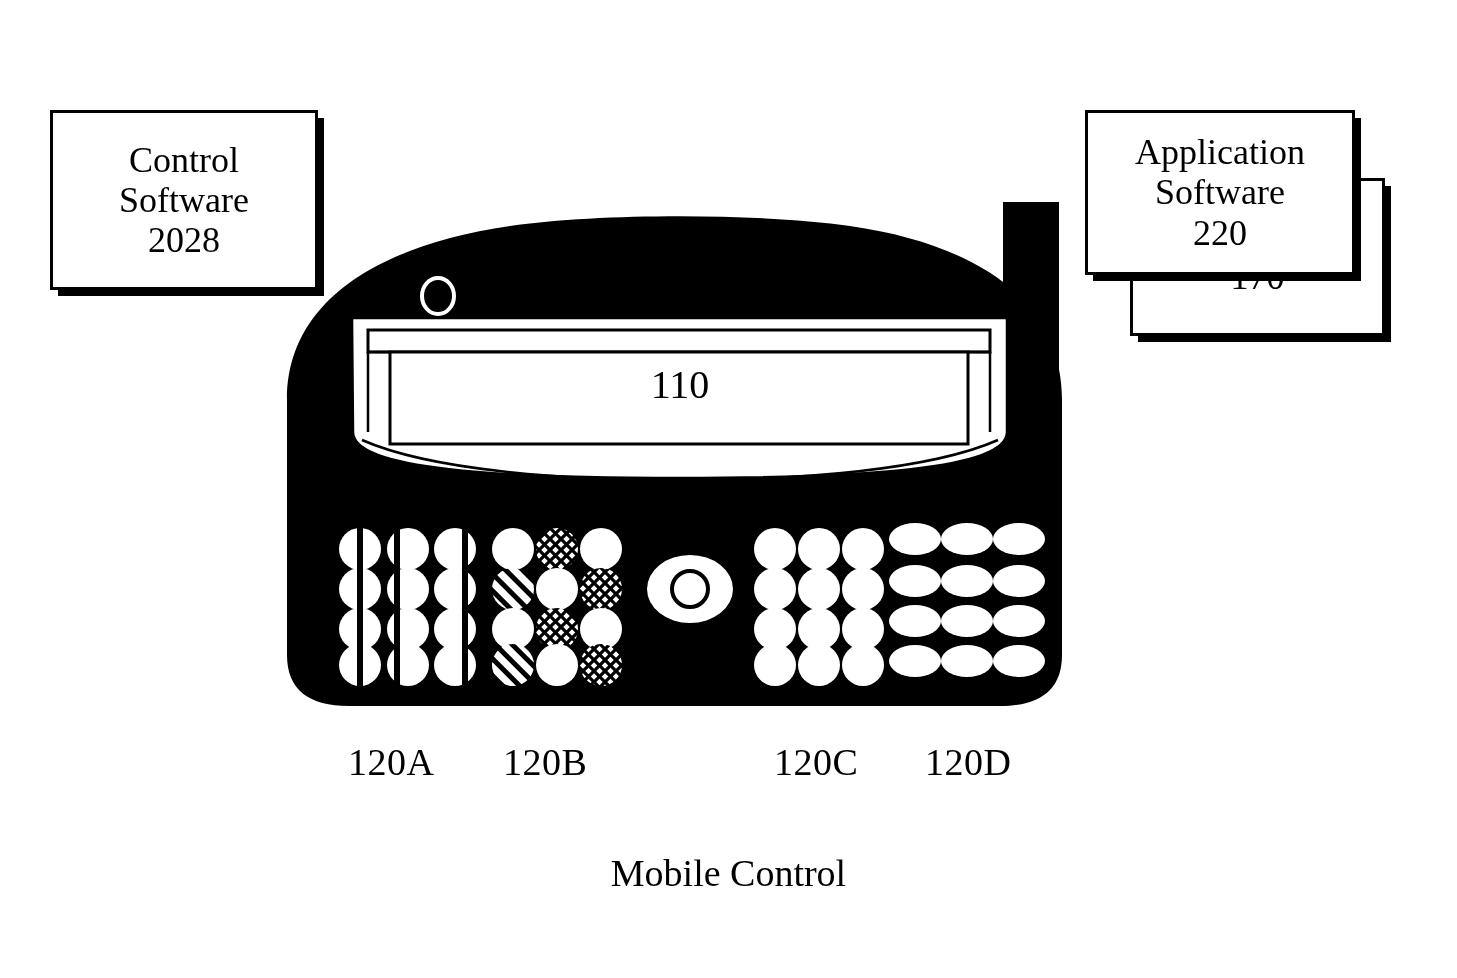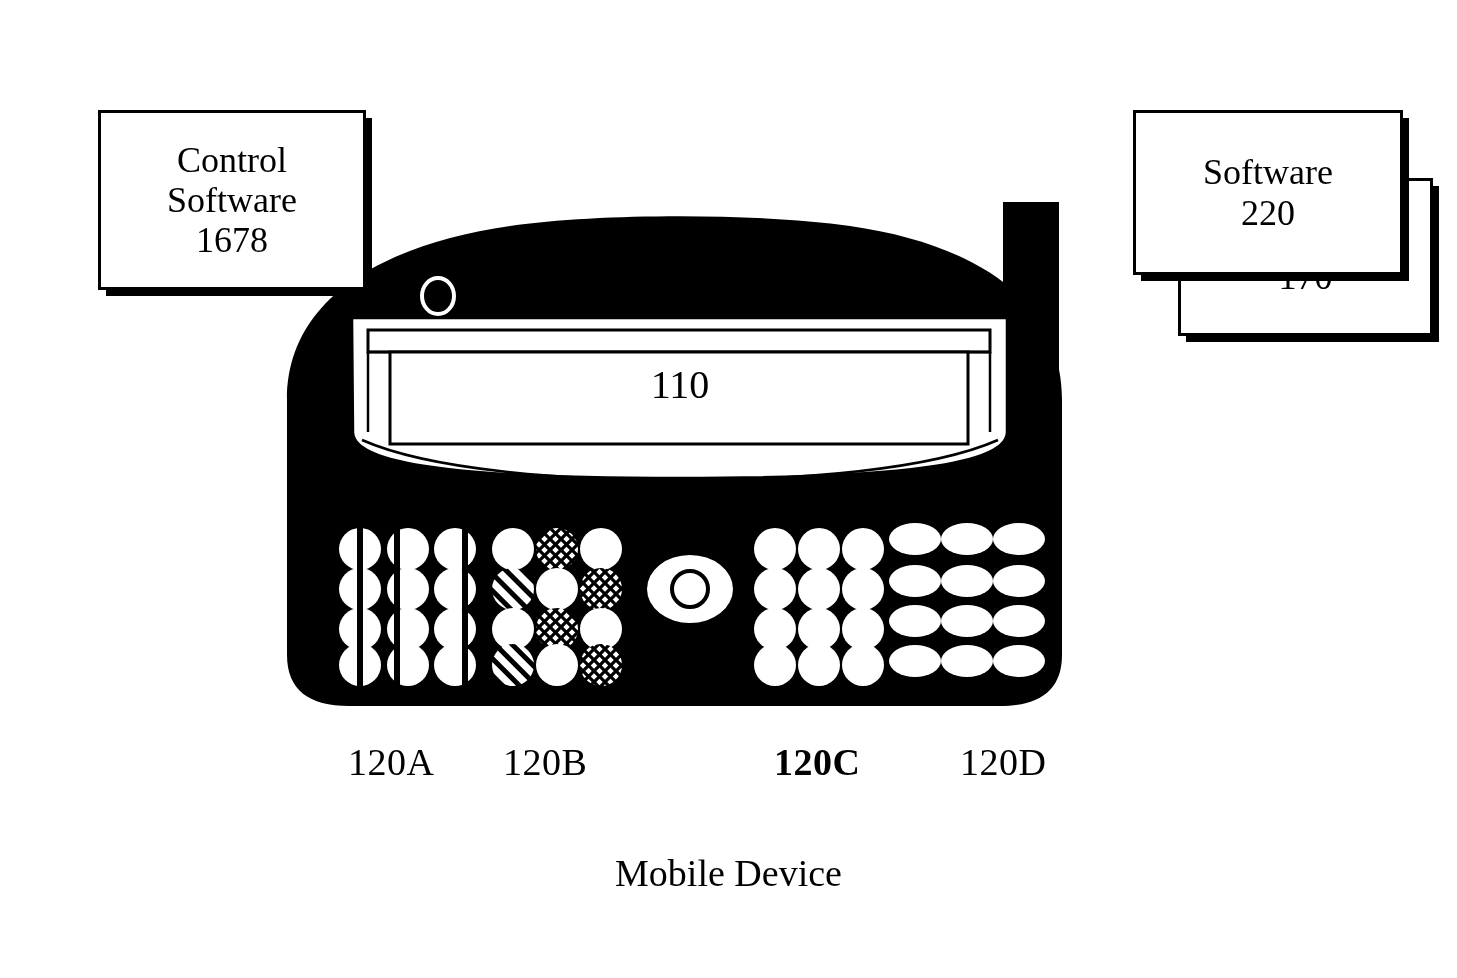--- a/index.html
+++ b/index.html
@@ -26,21 +26,20 @@
     background: #ffffff;
     border: 3px solid #000000;
     box-sizing: border-box;
     display: flex;
     flex-direction: column;
     align-items: center;
     justify-content: center;
     line-height: 1.12;
     text-align: center;
     box-shadow: 7px 7px 0 -1px #000000;
-    margin-left: 48px;
   }
   .callout-line {
     display: block;
     white-space: nowrap;
   }
 
   #control-software-box {
     left: 50px;
     top: 110px;
     width: 268px;
@@ -84,22 +83,22 @@
 
   
   .fig-label {
     position: absolute;
     font-size: 38px;
     white-space: nowrap;
     letter-spacing: 0.5px;
   }
   #label-120a { left: 348px; top: 740px; }
   #label-120b { left: 503px; top: 740px; text-align: center; }
-  #label-120c { left: 774px; top: 740px; font-weight: bold; }
-  #label-120d { left: 925px; top: 740px; margin-left: 35px; }
+  #label-120c { left: 774px; top: 740px; }
+  #label-120d { left: 925px; top: 740px; }
 
   #caption-block {
     position: absolute;
     left: 0;
     top: 848px;
     width: 1457px;
     text-align: center;
     font-size: 38px;
     line-height: 1.35;
   }
@@ -268,34 +267,35 @@
         <ellipse cx="915" cy="661" rx="26" ry="16" fill="#ffffff"></ellipse>
         <ellipse cx="967" cy="661" rx="26" ry="16" fill="#ffffff"></ellipse>
         <ellipse cx="1019" cy="661" rx="26" ry="16" fill="#ffffff"></ellipse>
       </g>
     </svg>
   </div>
 
   <div class="callout-box" id="control-software-box">
     <span class="callout-line">Control</span>
     <span class="callout-line">Software</span>
-    <span class="callout-line">1678</span>
+    <span class="callout-line">2028</span>
   </div>
 
   <div class="callout-box" id="application-software-box-back">
     <span class="callout-line">170</span>
   </div>
 
   <div class="callout-box" id="application-software-box">
+    <span class="callout-line">Application</span>
     <span class="callout-line">Software</span>
     <span class="callout-line">220</span>
   </div>
 
   <span class="fig-label" id="label-120a">120A</span>
   <span class="fig-label" id="label-120b">120B</span>
   <span class="fig-label" id="label-120c">120C</span>
   <span class="fig-label" id="label-120d">120D</span>
 
   <div id="caption-block">
-    <span class="caption-line">Mobile Device</span>
+    <span class="caption-line">Mobile Control</span>
   </div>
 
 </div>
 
 </body></html>

